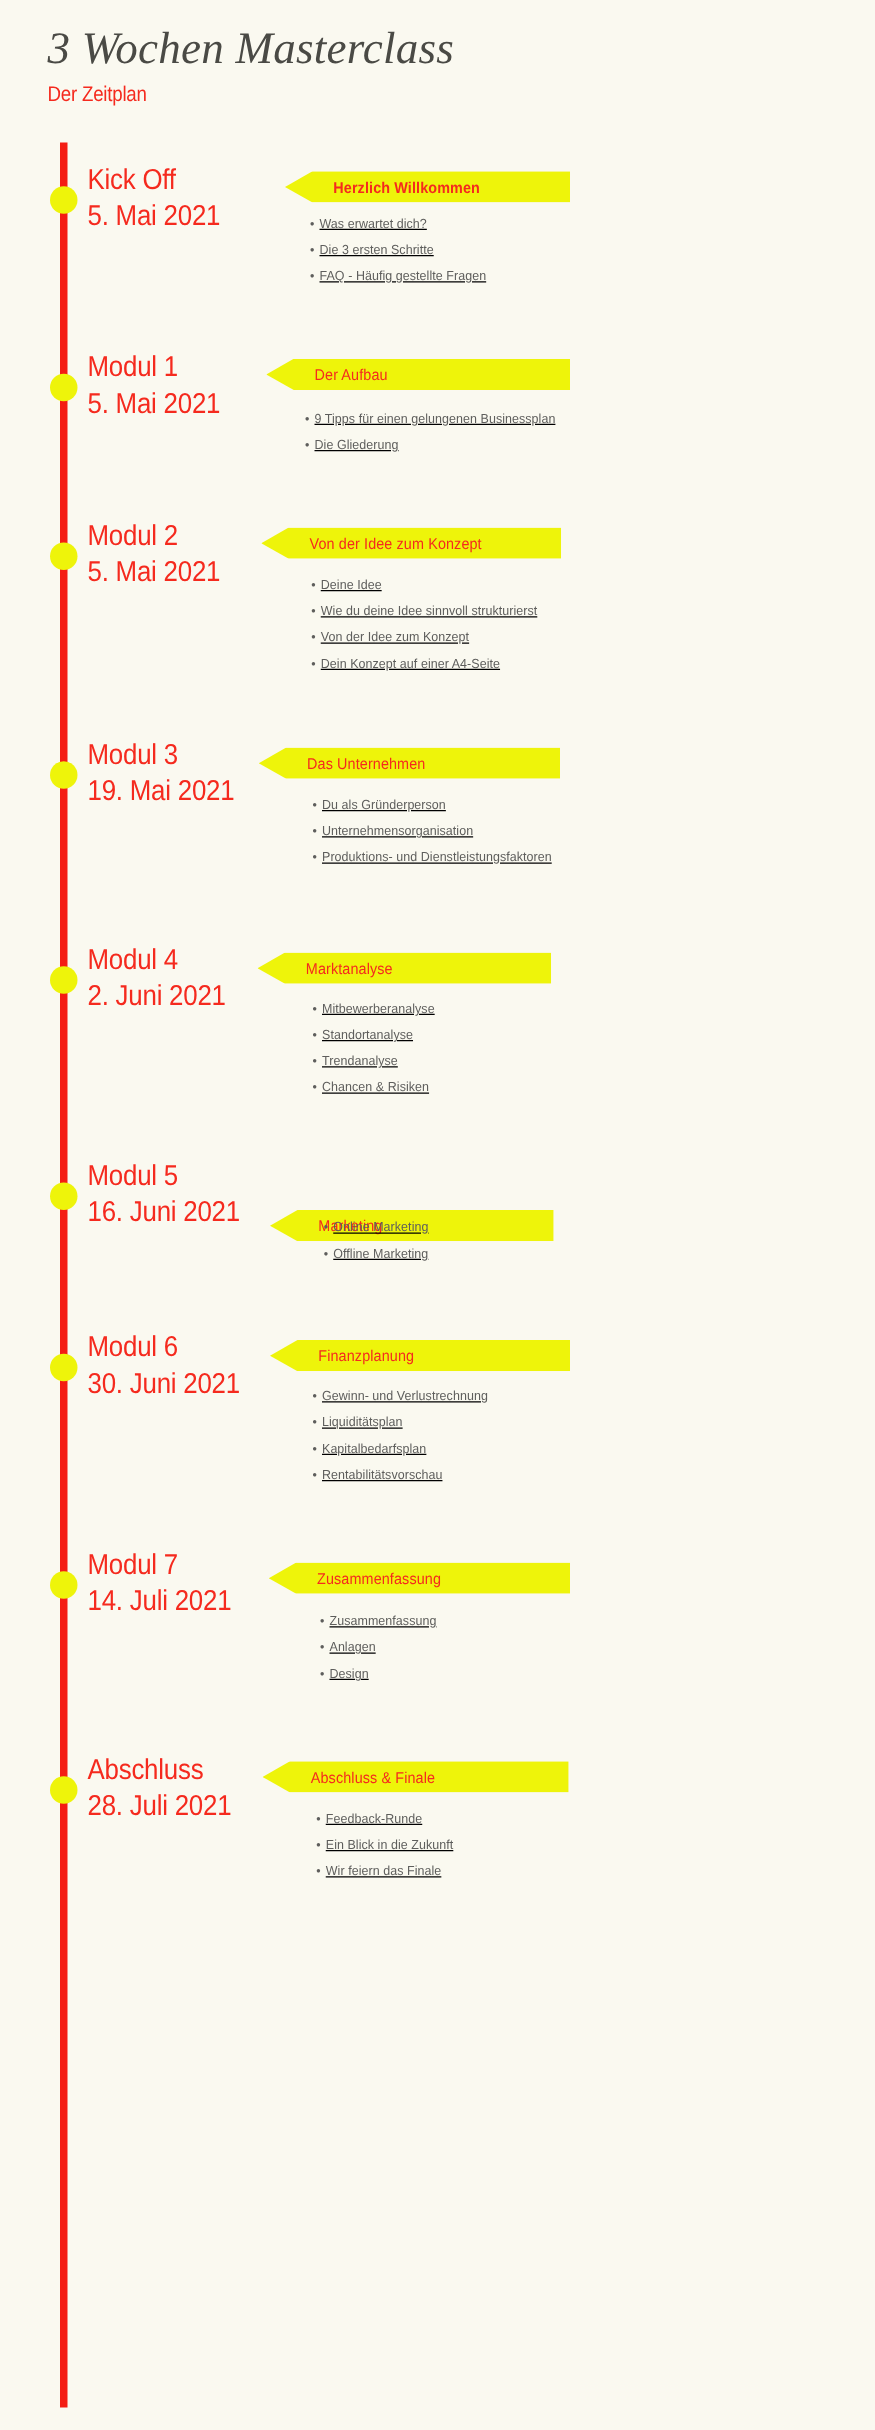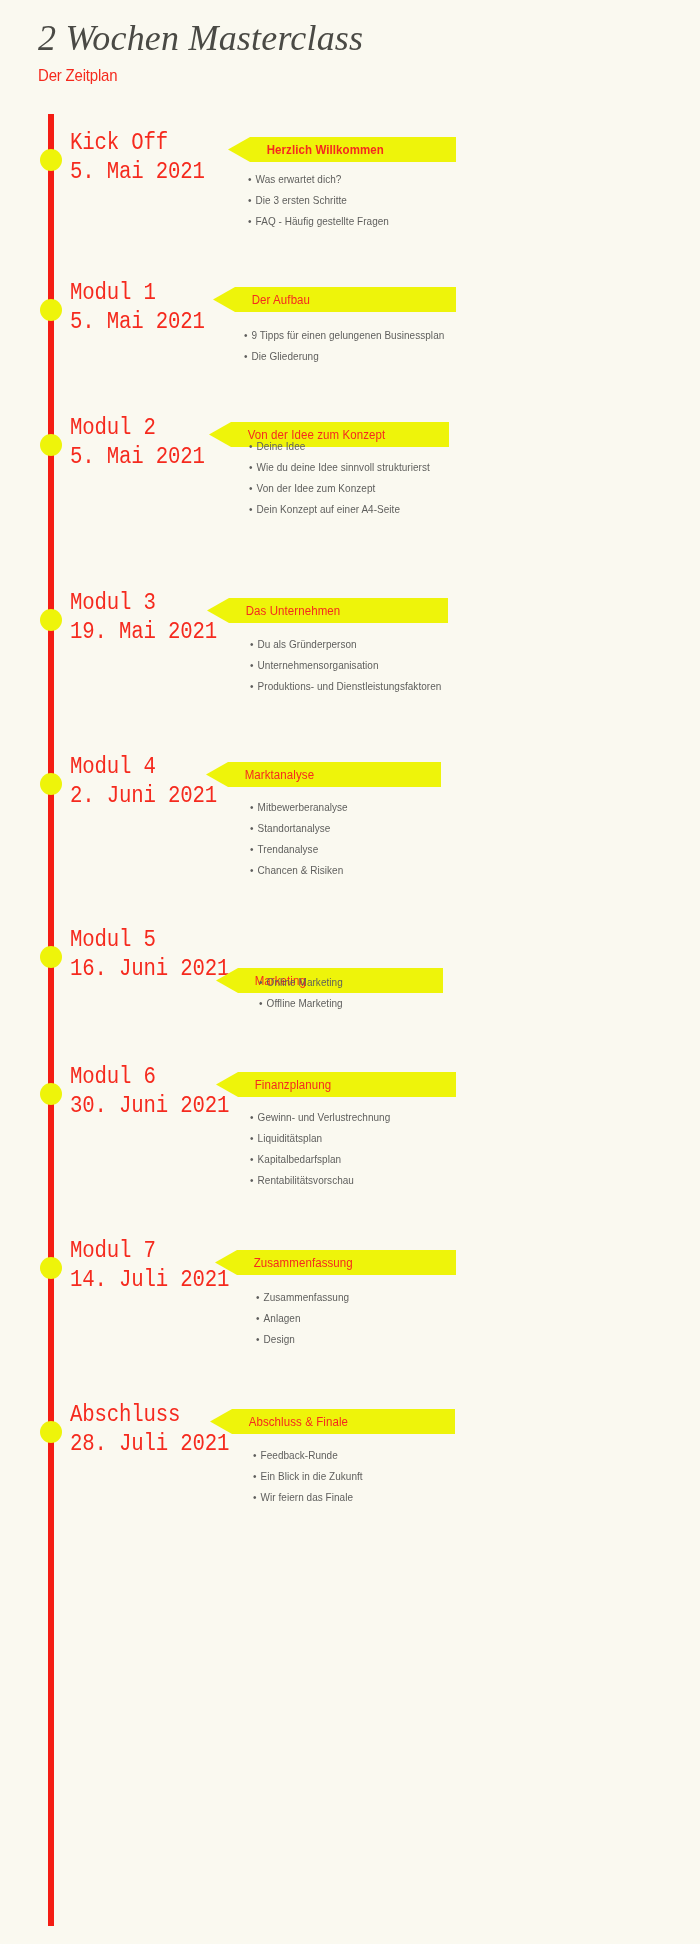--- a/index.html
+++ b/index.html
@@ -65,21 +65,20 @@
     width: 22px;
     height: 22px;
     border-radius: 50%;
     background: #eef40a;
   }
   .entry-left {
     position: absolute;
     left: 70px;
     top: -20px;
     width: 150px;
-    font-family: Liberation Mono, monospace;
   }
   .entry-title, .entry-date {
     color: #f52a1e;
     font-size: 23px;
     line-height: 1.28;
     white-space: nowrap;
     transform: scaleX(0.9);
     transform-origin: left center;
     letter-spacing: -0.2px;
   }
@@ -102,20 +101,21 @@
     transform-origin: left center;
     letter-spacing: 0.1px;
   }
 
   
   .bullet-list {
     position: absolute;
     margin: 0;
     padding: 0;
     list-style: none;
+    text-decoration: underline;
   }
   .bullet-item {
     color: #5e5e5c;
     font-size: 10.5px;
     line-height: 1;
     margin-bottom: 10.5px;
     white-space: nowrap;
     letter-spacing: 0.05px;
     transform: scaleX(0.95);
     transform-origin: left center;
@@ -126,21 +126,21 @@
     width: 8px;
     color: #5e5e5c;
   }
 </style>
 </head>
 <body>
 
 <div id="infographic-root">
 
   <div id="header">
-    <div id="main-title">2 Wochen Masterclass</div>
+    <div id="main-title">3 Wochen Masterclass</div>
     <div id="subtitle">Der Zeitplan</div>
   </div>
 
   <div id="timeline-axis"></div>
 
   <div id="entries-container">
       <div class="timeline-entry" style="top: 149px;">
         <div class="axis-dot"></div>
         <div class="entry-left">
           <div class="entry-title">Kick Off</div>
@@ -216,21 +216,21 @@
     <div class="banner" style="top: 287px; left: 213px; width: 243px;">
       <div class="banner-label">Der Aufbau</div>
     </div>
     <ul class="bullet-list" style="top: 330px; left: 244px;">
       <li class="bullet-item">9 Tipps für einen gelungenen Businessplan</li>
       <li class="bullet-item">Die Gliederung</li>
     </ul>
     <div class="banner" style="top: 422px; left: 209px; width: 240px;">
       <div class="banner-label">Von der Idee zum Konzept</div>
     </div>
-    <ul class="bullet-list" style="top: 441px; left: 249px;">
+    <ul class="bullet-list" style="top: 463px; left: 249px;">
       <li class="bullet-item">Deine Idee</li>
       <li class="bullet-item">Wie du deine Idee sinnvoll strukturierst</li>
       <li class="bullet-item">Von der Idee zum Konzept</li>
       <li class="bullet-item">Dein Konzept auf einer A4-Seite</li>
     </ul>
     <div class="banner" style="top: 598px; left: 207px; width: 241px;">
       <div class="banner-label">Das Unternehmen</div>
     </div>
     <ul class="bullet-list" style="top: 639px; left: 250px;">
       <li class="bullet-item">Du als Gründerperson</li>

